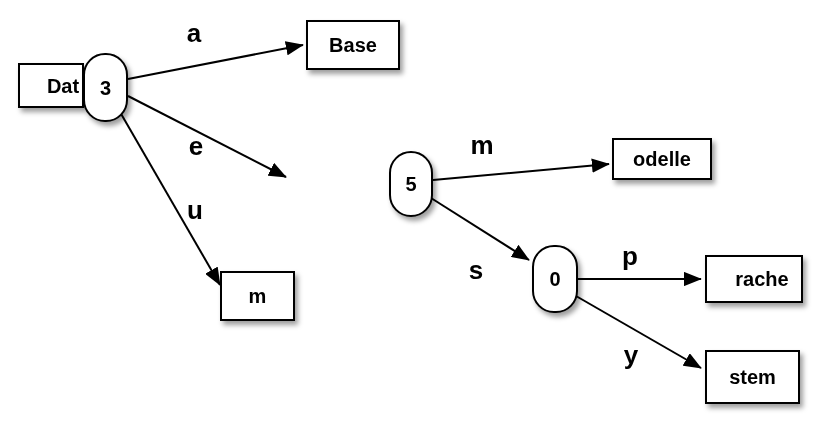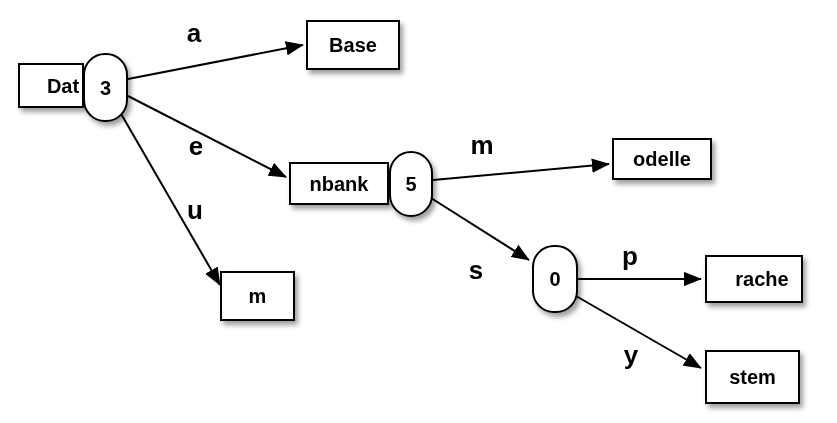--- a/index.html
+++ b/index.html
@@ -81,23 +81,20 @@
     <line class="edge" x1="578" y1="279" x2="701" y2="279" marker-end="url(#arrowhead)"></line>
     <line class="edge" x1="576" y1="296" x2="701" y2="368" marker-end="url(#arrowhead)"></line>
   </svg>
 
   <div class="box" id="box-dat">
     <span class="lbl">Dat</span>
   </div>
   <div class="box" id="box-base">
     <span class="lbl">Base</span>
   </div>
-  <div class="box" id="box-nbank">
-    <span class="lbl">nbank</span>
-  </div>
   <div class="box" id="box-m">
     <span class="lbl">m</span>
   </div>
   <div class="box" id="box-odelle">
     <span class="lbl">odelle</span>
   </div>
   <div class="box" id="box-rache">
     <span class="lbl">rache</span>
   </div>
   <div class="box" id="box-stem">

